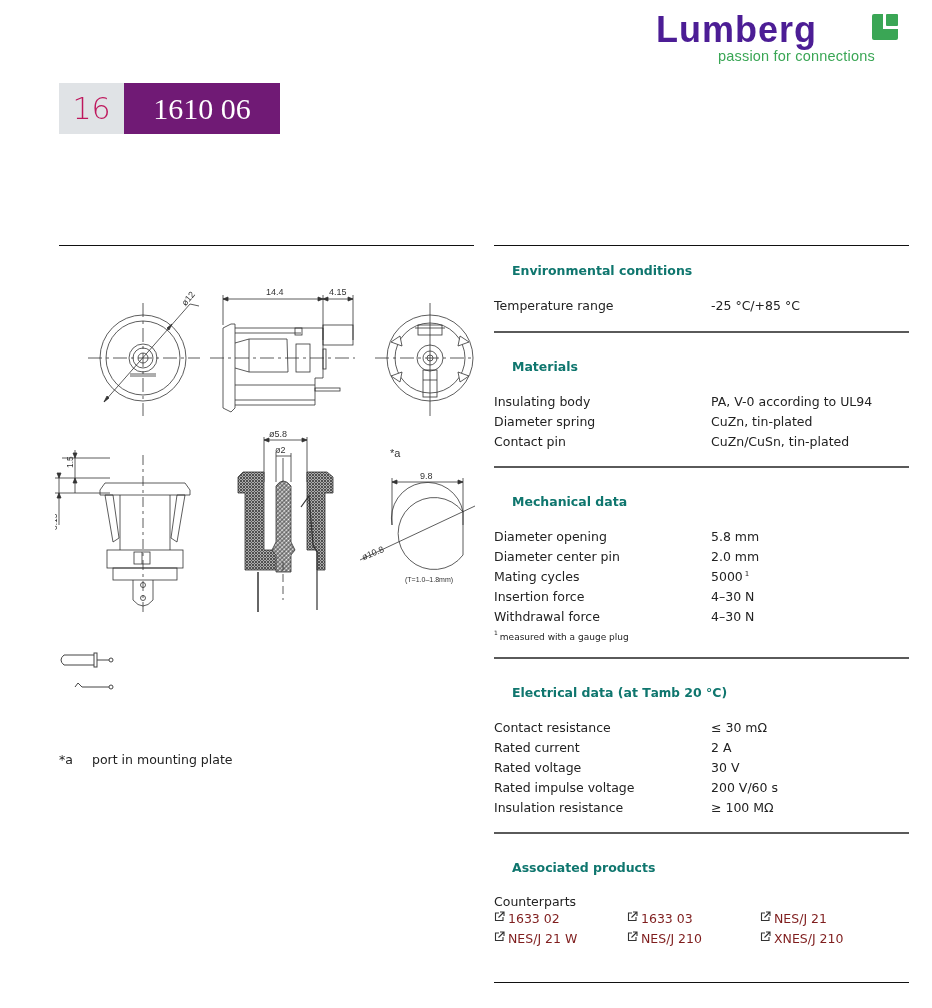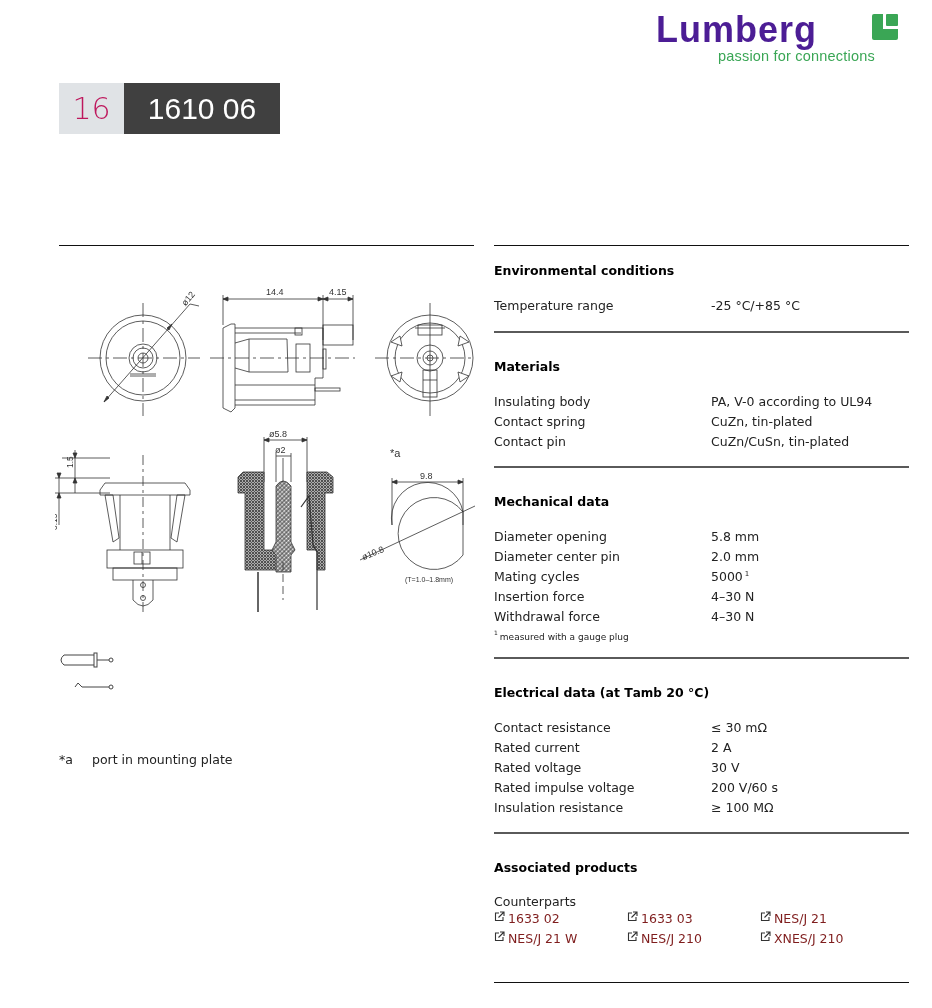--- a/index.html
+++ b/index.html
@@ -8,34 +8,34 @@
 
     
     .logo { position: absolute; left: 656px; top: 10px; width: 256px; height: 58px; }
     .logo-word { position: absolute; left: 0; top: 0; font-family: "Liberation Sans", sans-serif; font-size: 36px; font-weight: bold; color: #4c1d95; letter-spacing: 1px; line-height: 40px; }
     .logo-mark { position: absolute; left: 216px; top: 4px; width: 26px; height: 26px; }
     .logo-tag { position: absolute; left: 62px; top: 38px; font-family: "Liberation Sans", sans-serif; font-size: 14.5px; color: #3aa655; letter-spacing: 0.2px; white-space: nowrap; }
 
     
     .pid { position: absolute; left: 59px; top: 83px; height: 51px; display: flex; }
     .pid-series { width: 65px; height: 51px; background: #e0e3e6; color: #be185d; font-size: 30px; font-weight: 300; display: flex; align-items: center; justify-content: center; font-family: "DejaVu Sans", sans-serif; }
-    .pid-number { width: 156px; height: 51px; background: #404040; color: #ffffff; font-size: 30px; display: flex; align-items: center; justify-content: center; font-family: Liberation Sans, sans-serif; font-weight: 300; }
+    .pid-number { width: 156px; height: 51px; background: #701a75; color: #ffffff; font-size: 30px; display: flex; align-items: center; justify-content: center; font-family: Liberation Serif, serif; font-weight: 300; }
 
     
     .rule-black { position: absolute; height: 1px; background: #111; }
     .drawings { position: absolute; left: 55px; top: 250px; width: 420px; height: 370px; }
     .drawings svg { width: 420px; height: 370px; }
 
     .symbols { position: absolute; left: 56px; top: 650px; width: 80px; height: 50px; }
     .footnote-a { position: absolute; left: 59px; top: 752px; font-size: 12.5px; color: #222; display: flex; }
     .footnote-a .key { width: 33px; }
 
     
     .spec { position: absolute; left: 494px; width: 415px; font-size: 12.5px; color: #222; }
-    .spec h3 { font-size: 12.5px; font-weight: bold; color: #000000; margin-bottom: 17px; }
+    .spec h3 { font-size: 12.5px; font-weight: bold; color: #0f766e; margin-bottom: 17px; margin-left: 18px; }
     .spec .row { display: flex; height: 20px; align-items: center; }
     .spec .row .lbl { width: 217px; }
     .spec .row .val { flex: 1; }
     .spec sup { font-size: 7px; vertical-align: 5px; margin-left: 2px; }
     .spec .note { font-size: 9px; margin-top: 3px; }
     .spec .note sup { font-size: 6px; margin-right: 2px; margin-left: 0; }
     .rule-gray { position: absolute; left: 494px; width: 415px; height: 2px; background: #5a5a5a; }
     .sub-amb { font-size: 12px; font-weight: bold; }
 
     .cp-label { margin-bottom: 2px; }
@@ -224,21 +224,21 @@
 </div>
 <div class="rule-gray" style="top:331px;"></div>
 
 <div class="spec" style="top:359px;">
   <h3>Materials</h3>
   <div class="row">
     <span class="lbl">Insulating body</span>
     <span class="val">PA, V-0 according to UL94</span>
   </div>
   <div class="row">
-    <span class="lbl">Contact spring</span>
+    <span class="lbl">Diameter spring</span>
     <span class="val">CuZn, tin-plated</span>
   </div>
   <div class="row">
     <span class="lbl">Contact pin</span>
     <span class="val">CuZn/CuSn, tin-plated</span>
   </div>
 </div>
 <div class="rule-gray" style="top:466px;"></div>
 
 <div class="spec" style="top:494px;">

